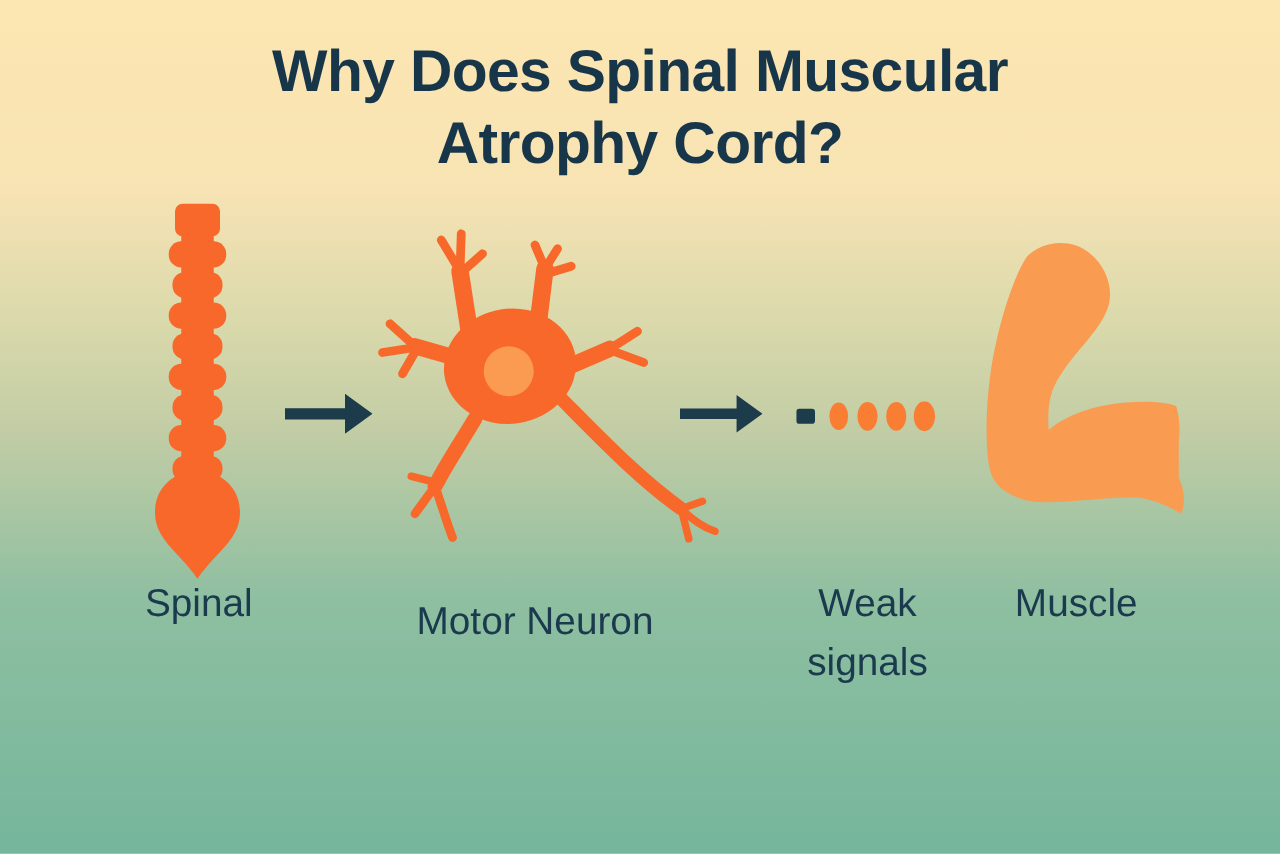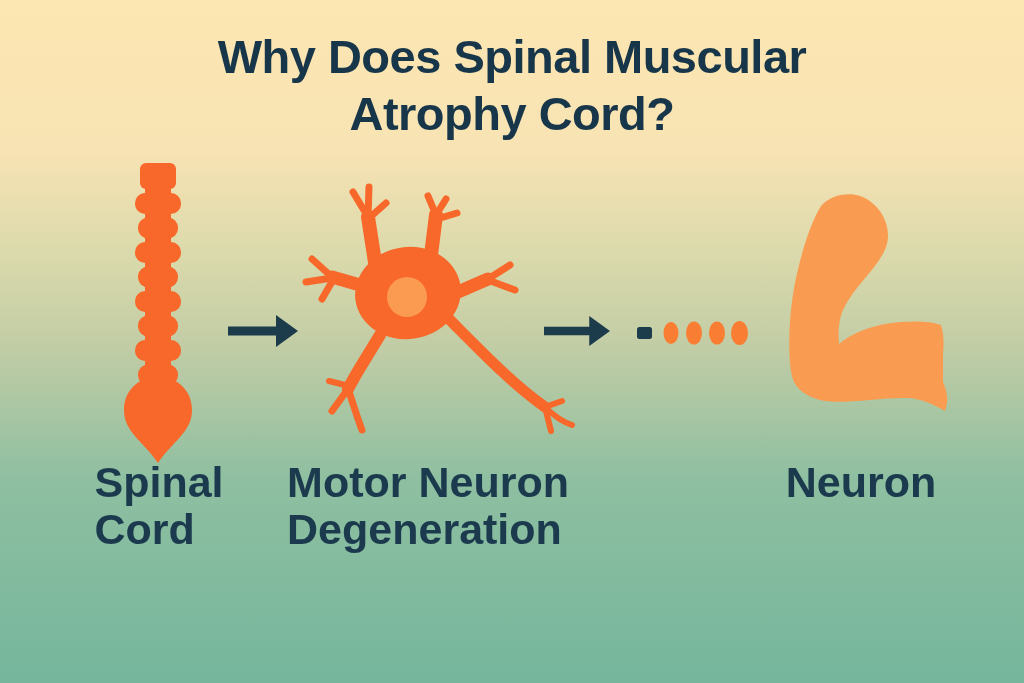--- a/index.html
+++ b/index.html
@@ -40,30 +40,30 @@
   .icon-arrow-1 { left: 228px; top: 315px; }
   .icon-neuron  { left: 295px; top: 175px; }
   .icon-arrow-2 { left: 544px; top: 315px; }
   .icon-signal  { left: 637px; top: 321px; }
   .icon-muscle  { left: 783px; top: 192px; }
 
   .label {
     position: absolute;
     top: 459px;
     transform: translateX(-50%);
-    text-align: left;
+    text-align: center;
     color: #1b3a4d;
-    font-size: 43px;
-    font-weight: 700;
+    font-size: 31px;
+    font-weight: 400;
     line-height: 47px;
     white-space: nowrap;
   }
   .label span { display: block; }
   .label-1 { left: 159px; }
-  .label-2 { left: 428px; }
+  .label-2 { left: 428px; margin-top: 14px; }
   .label-3 { left: 694px; }
   .label-4 { left: 861px; }
 </style>
 </head>
 <body>
 
 <div class="poster">
 
   <h1 class="title">
     <span>Why Does Spinal Muscular</span>
@@ -151,23 +151,25 @@
       C164,199 166,209 162,219
       C150,212 138,207 126,206
       C100,205 62,212 42,209
       C26,206 12,198 9,184
       C4,162 6,118 13,86
       C19,58 28,30 38,14 Z"></path>
   </svg>
 
   <div class="label label-1">
     <span>Spinal</span>
-    <span>Cord</span>
   </div>
   <div class="label label-2">
     <span>Motor Neuron</span>
-    <span>Degeneration</span>
+  </div>
+  <div class="label label-3">
+    <span>Weak</span>
+    <span>signals</span>
   </div>
   <div class="label label-4">
-    <span>Neuron</span>
+    <span>Muscle</span>
   </div>
 
 </div>
 
 </body></html>

